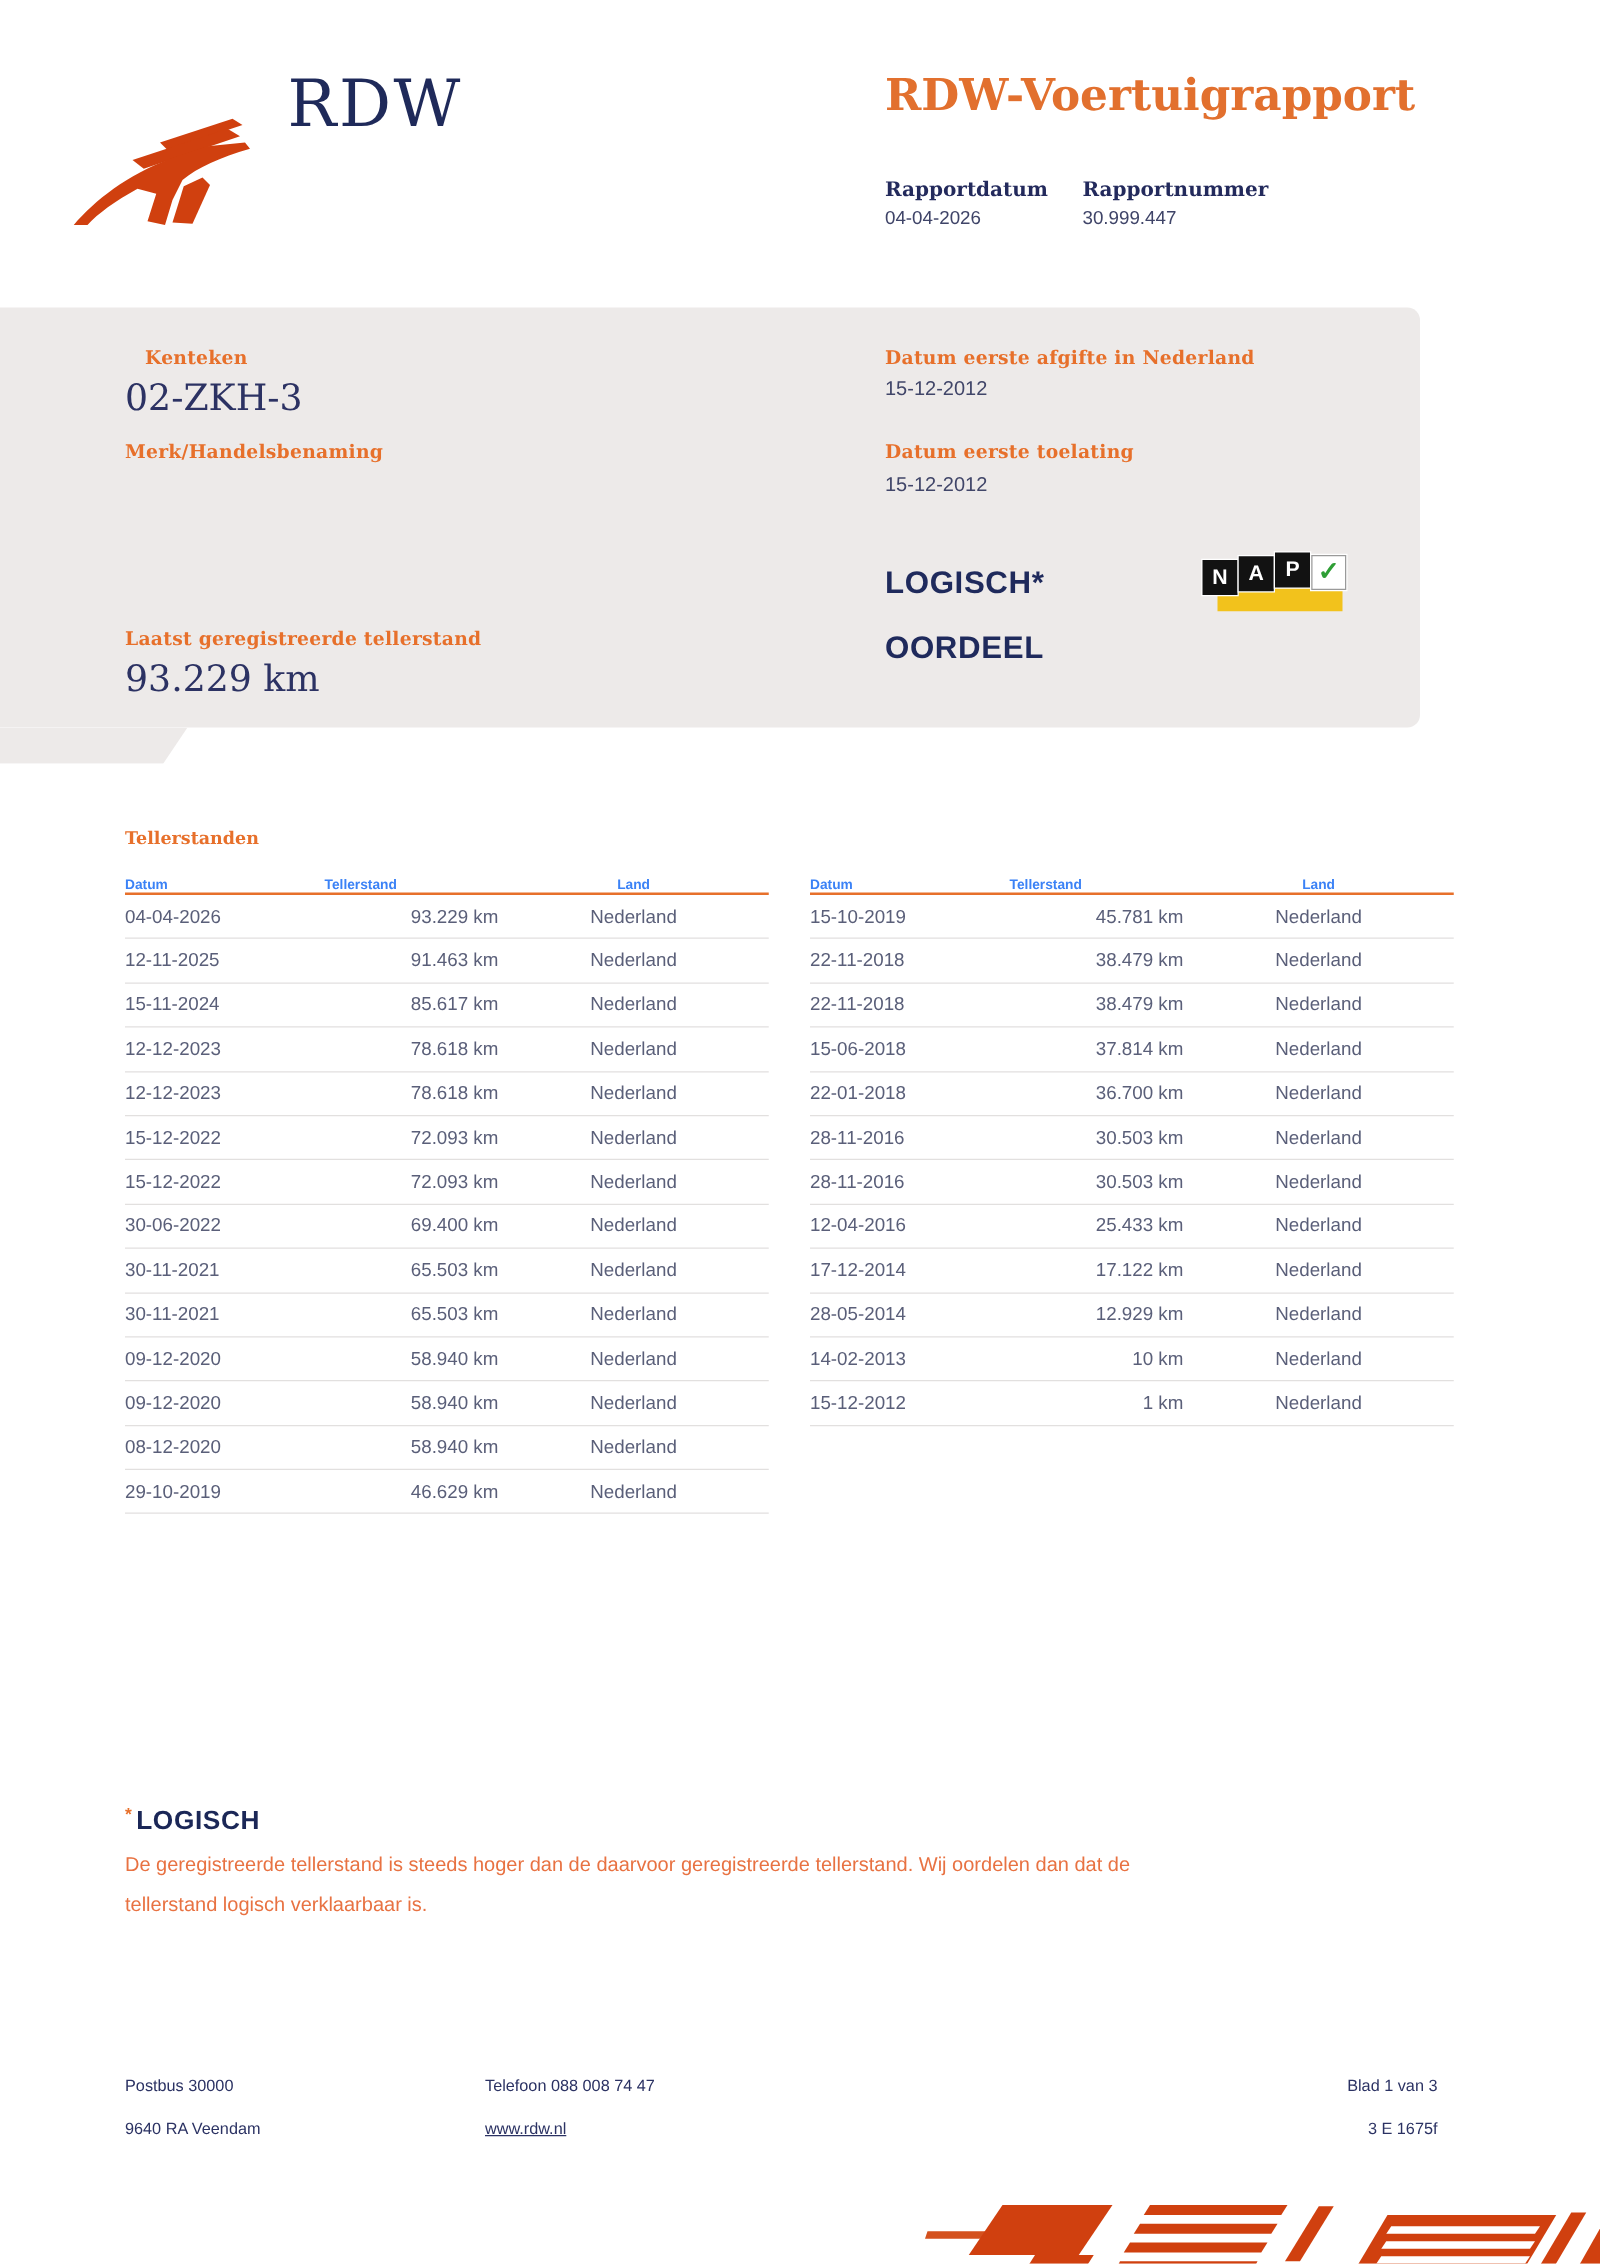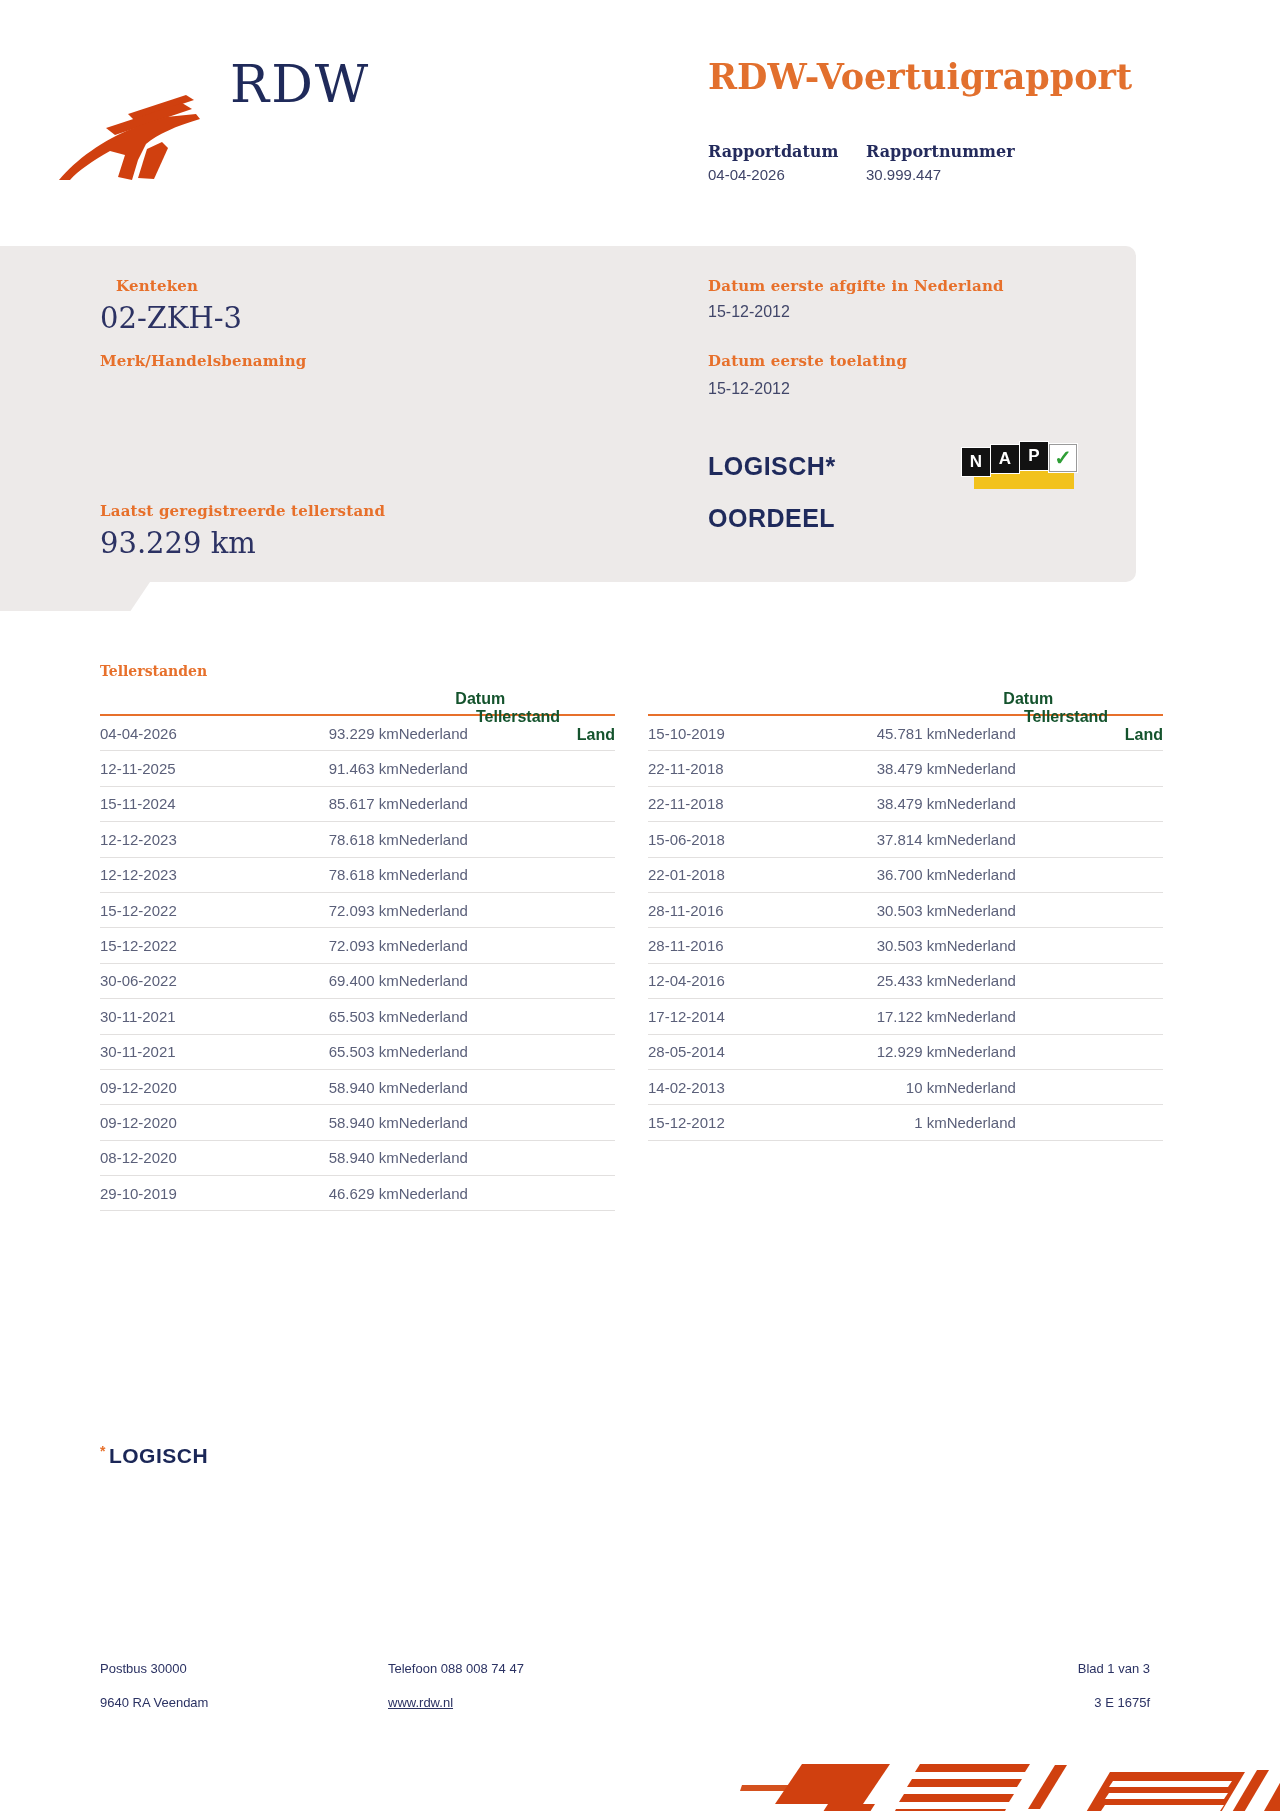--- a/index.html
+++ b/index.html
@@ -23,27 +23,27 @@
   .nap-yellow { position:absolute; left:12px; top:21px; width:100px; height:27px; background:#F2C21C; }
   .nap-tile { position:absolute; width:28px; height:28px; background:#121212; color:#fff;
     font-weight:bold; font-size:17px; text-align:center; line-height:28px;
     font-family:"Liberation Sans", sans-serif; box-shadow:0 0 0 1px #fff; }
   .nap-tile.check { background:#ffffff; color:#2E9E35; font-size:21px; border:1px solid #9a9a9a;
     width:26px; height:26px; line-height:26px; }
 
   
   .ttable { width:515px; }
   .thead { display:flex; align-items:flex-end; height:24px; border-bottom:2px solid #E7702B;
-    font-weight:bold; font-size:16px; color:#14532d;flex-direction:column; }
+    font-weight:bold; font-size:11px; color:#3b82f6; }
   .trow { display:flex; align-items:center; height:34.4px; border-bottom:1px solid #E2E0DF;
     font-size:15px; color:#5A5F79; }
   .c1 { width:31%; }
   .c2 { width:27%; text-align:right; }
   .thead .c2 { text-align:left; }
-  .c3 { flex:1; text-align:left; }
+  .c3 { flex:1; text-align:center; }
   .section-title { font-family:"DejaVu Serif", serif; font-weight:bold; font-size:14px; color:#E7702B; }
 
   
   .expl-head { font-weight:bold; font-size:21px; color:#1B2757; letter-spacing:.5px; }
   .expl-ast { color:#E7702B; font-size:14px; vertical-align:7px; margin-right:3px; font-weight:bold; }
   .expl-text { font-size:16px; color:#E87242; line-height:32px; }
 
   .foot { font-size:13px; color:#2B3263; }
 </style>
 </head>
@@ -266,20 +266,24 @@
         <div class="trow">
           <span class="c1">15-12-2012</span>
           <span class="c2">1 km</span>
           <span class="c3">Nederland</span>
         </div>
       </div>
   </div>
 
   <div class="abs expl-head" style="left:100px; top:1443px;">
     <span class="expl-ast">*</span><span>LOGISCH</span>
+  </div>
+  <div class="abs expl-text" style="left:100px; top:1477px; width:900px;">
+    <div>De geregistreerde tellerstand is steeds hoger dan de daarvoor geregistreerde tellerstand. Wij oordelen dan dat de</div>
+    <div>tellerstand logisch verklaarbaar is.</div>
   </div>
 
   <div class="abs foot" style="left:100px; top:1661px;">Postbus 30000</div>
   <div class="abs foot" style="left:100px; top:1695px;">9640 RA Veendam</div>
   <div class="abs foot" style="left:388px; top:1661px;">Telefoon 088 008 74 47</div>
   <a class="abs foot" style="left:388px; top:1695px;" href="#">www.rdw.nl</a>
   <div class="abs foot" style="left:900px; top:1661px; width:250px; text-align:right;">Blad 1 van 3</div>
   <div class="abs foot" style="left:900px; top:1695px; width:250px; text-align:right;">3 E 1675f</div>
 
   <svg class="abs" style="left:740px; top:1762px;" width="560" height="60" viewBox="0 0 560 60">

